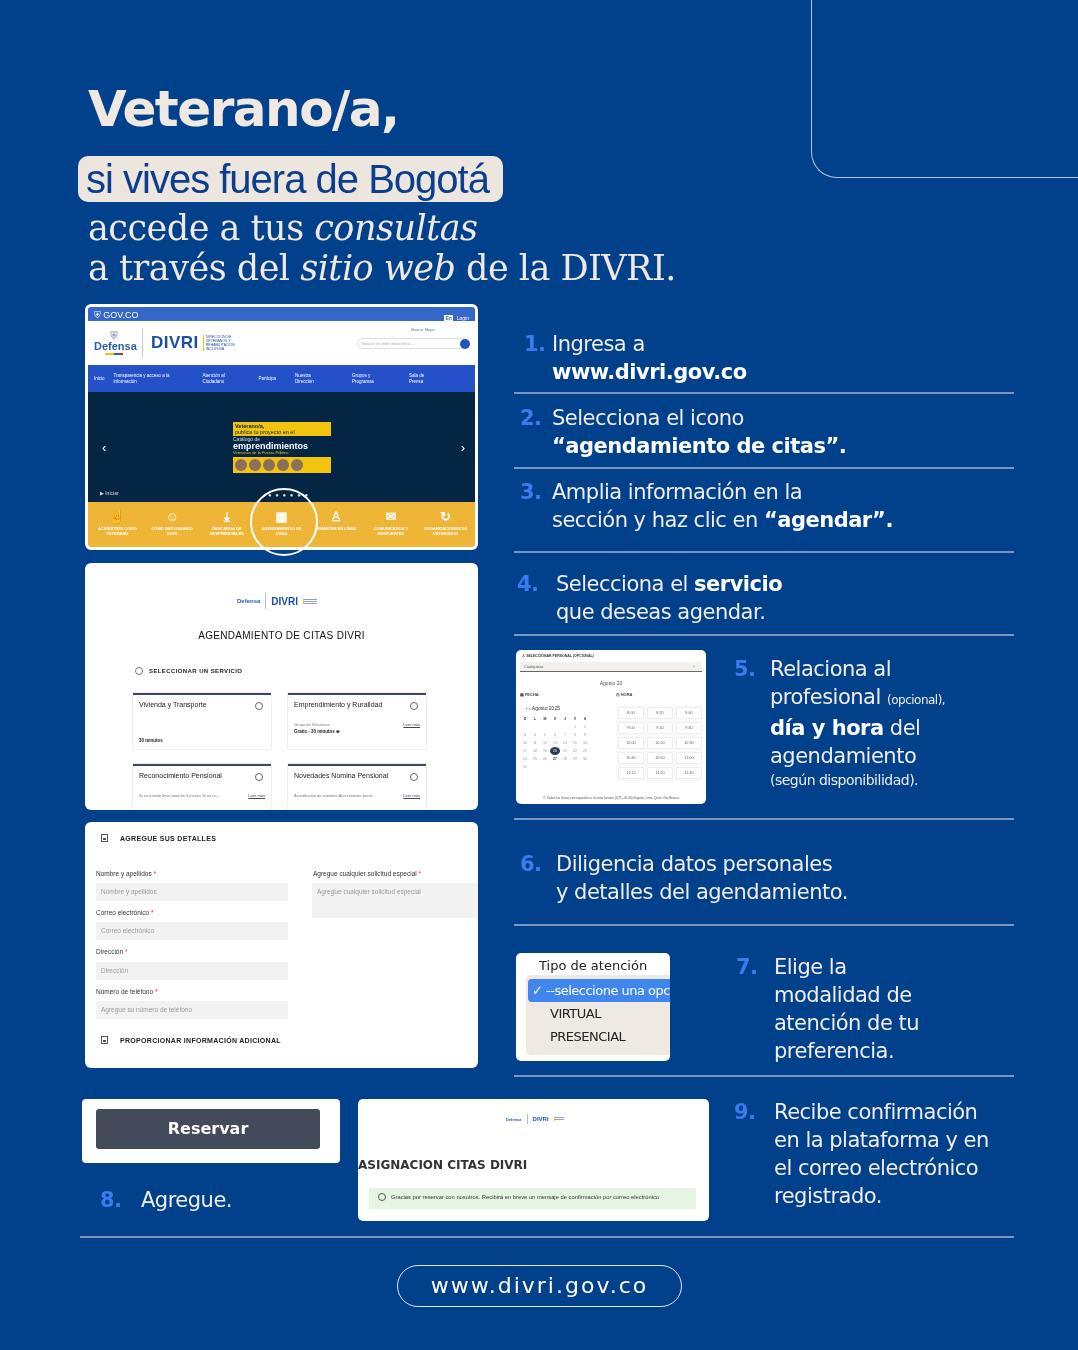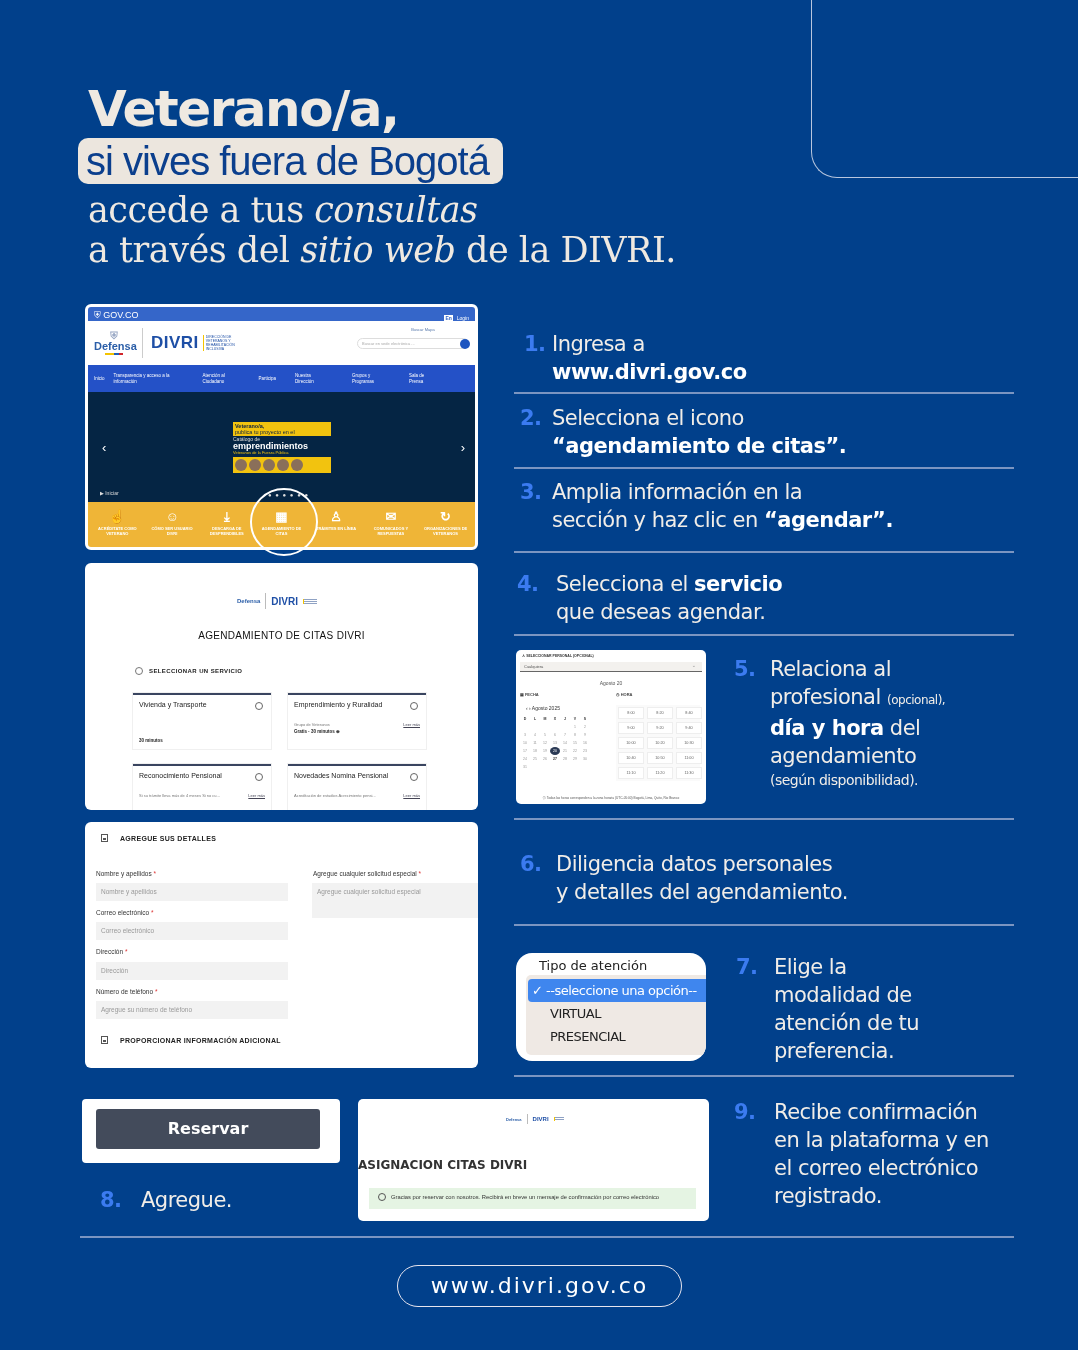--- a/index.html
+++ b/index.html
@@ -1,20 +1,20 @@
 <!DOCTYPE html>
 <html><head>
 <meta charset="utf-8">
 <style>
 *{box-sizing:border-box;margin:0;padding:0}
 body{width:1078px;height:1350px;background:#01408b;font-family:"Liberation Sans",sans-serif;position:relative;overflow:hidden;color:#fff}
 .corner-frame{position:absolute;left:811px;top:-20px;width:300px;height:198px;border:1.5px solid #b8c6de;border-radius:0 0 0 26px;border-top:none;border-right:none}
 .hero{position:absolute;left:88px;top:82px}
 .h1{font-family:"DejaVu Sans",sans-serif;font-weight:bold;font-size:50px;color:#efe9e1;letter-spacing:-1.5px;line-height:54px}
-.pill{display:inline-block;background:#ece6de;color:#0b3f8d;border-radius:10px;padding:0 14px 0 8px;margin-left:-10px;font-size:40px;line-height:46px;letter-spacing:-1px;margin-top:2px}
+.pill{display:inline-block;background:#ece6de;color:#0b3f8d;border-radius:10px;padding:0 14px 0 8px;margin-left:-10px;font-size:40px;line-height:46px;letter-spacing:-1px;margin-top:20px}
 .sub{font-family:"DejaVu Serif",serif;font-size:35px;color:#efe9e1;line-height:40px;margin-top:6px;letter-spacing:-0.5px}
 .sub em{font-style:italic}
 
 .card{position:absolute;background:#fff;border-radius:6px;overflow:hidden;color:#222}
 
 
 #c1{left:85px;top:304px;width:393px;height:246px;border:3px solid #fff}
 .govbar{height:14px;background:#3566c9;font-size:9px;color:#fff;display:flex;align-items:flex-end;padding:0 6px;justify-content:space-between}
 .govbar .right{font-size:5px;display:flex;gap:4px;align-items:center}
 .govbar .right span.box{background:#fff;color:#3566c9;padding:0 1px;font-weight:bold}
@@ -89,21 +89,21 @@
 .cal td{width:10px;height:8px;font-size:3.5px;color:#999;text-align:center}
 .cal td.sel{background:#2b3a55;color:#fff;border-radius:50%}
 .cal td.b{color:#333;font-weight:bold}
 .hora{width:90px;padding-left:6px}
 .hora .h{font-size:4px;font-weight:bold;color:#444}
 .slots{display:grid;grid-template-columns:repeat(3,26px);gap:3px;margin-top:8px;background:#fafafa;padding:2px}
 .slots span{height:12px;border:1px solid #eee;font-size:3.8px;color:#666;text-align:center;line-height:11px;background:#fff}
 .c4note{position:absolute;bottom:4px;left:0;width:100%;text-align:center;font-size:3.2px;color:#555}
 
 
-#c5{left:516px;top:953px;width:190px;height:108px;border-radius:16px;background:#fff}
+#c5{left:516px;top:953px;width:154px;height:108px;border-radius:5px;background:#fff}
 .selhead{font-size:13px;color:#222;padding:5px 0 0 23px;font-family:"DejaVu Sans",sans-serif}
 .sellist{position:absolute;left:10px;top:22px;width:190px;height:80px;background:#efe9e4;border-radius:5px;padding:4px 2px}
 .selopt{font-size:13px;color:#222;padding:0 0 0 22px;height:23px;line-height:23px;font-family:"DejaVu Sans",sans-serif;letter-spacing:-0.5px}
 .selopt.active{background:#3f86ee;color:#fff;border-radius:4px;padding-left:4px}
 
 
 #c6{left:82px;top:1099px;width:258px;height:64px;border-radius:4px}
 .resbtn{position:absolute;left:14px;top:10px;width:224px;height:40px;background:#434b5b;border-radius:3px;color:#fff;font-weight:bold;font-size:16px;text-align:center;line-height:40px;font-family:"DejaVu Sans",sans-serif}
 
 

